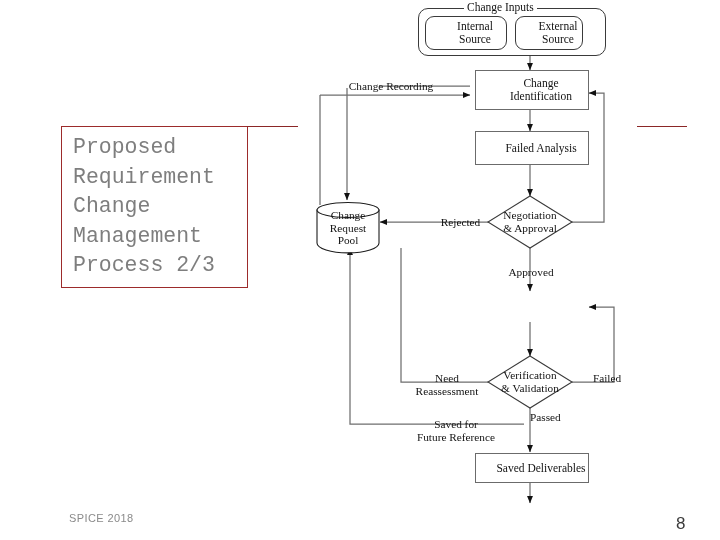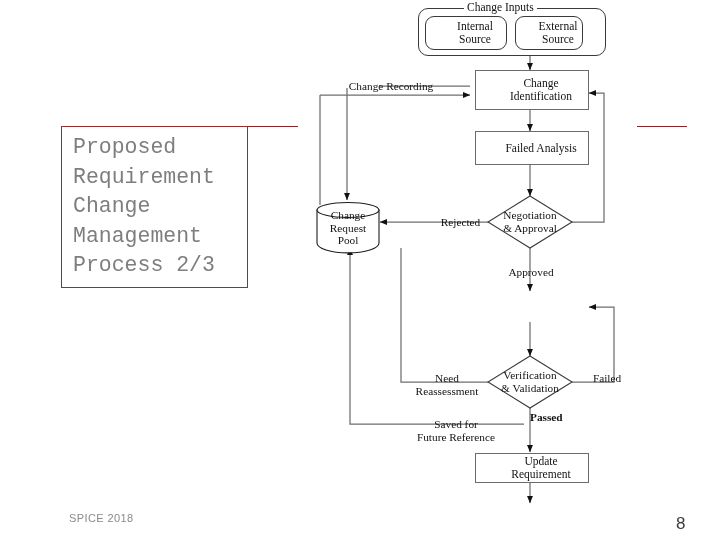--- a/index.html
+++ b/index.html
@@ -243,34 +243,34 @@
 
   <div class="cyl-label" style="left:320px; top:209px; width:56px;">Change
 Request
 Pool</div>
 
 
   <div class="diamond-label" style="left:489px; top:369px; width:82px;">Verification
 &amp; Validation</div>
 
   <div class="node rect" style="left:475px; top:453px; width:114px; height:30px;">
-    <span>Update Requirement</span>
+    <span>Saved Deliverables</span>
   </div>
 
 
   <div class="edge-label" style="left:303px; top:80px; width:96px;margin-left:40px;">Change Recording</div>
 
   <div class="edge-label" style="left:433px; top:216px; width:55px;">Rejected</div>
 
 
   <div class="edge-label" style="left:503px; top:266px; width:56px;">Approved</div>
 
   <div class="edge-label" style="left:585px; top:372px; width:44px;">Failed</div>
 
   <div class="edge-label" style="left:405px; top:372px; width:84px;">Need
 Reassessment</div>
 
-  <div class="edge-label" style="left:530px; top:411px; width:48px; text-align:left;font-weight:bold;">Passed</div>
+  <div class="edge-label" style="left:530px; top:411px; width:48px; text-align:left;">Passed</div>
 
   <div class="edge-label" style="left:408px; top:418px; width:96px;">Saved for
 Future Reference</div>
 
 </div>
 
 </body></html>

